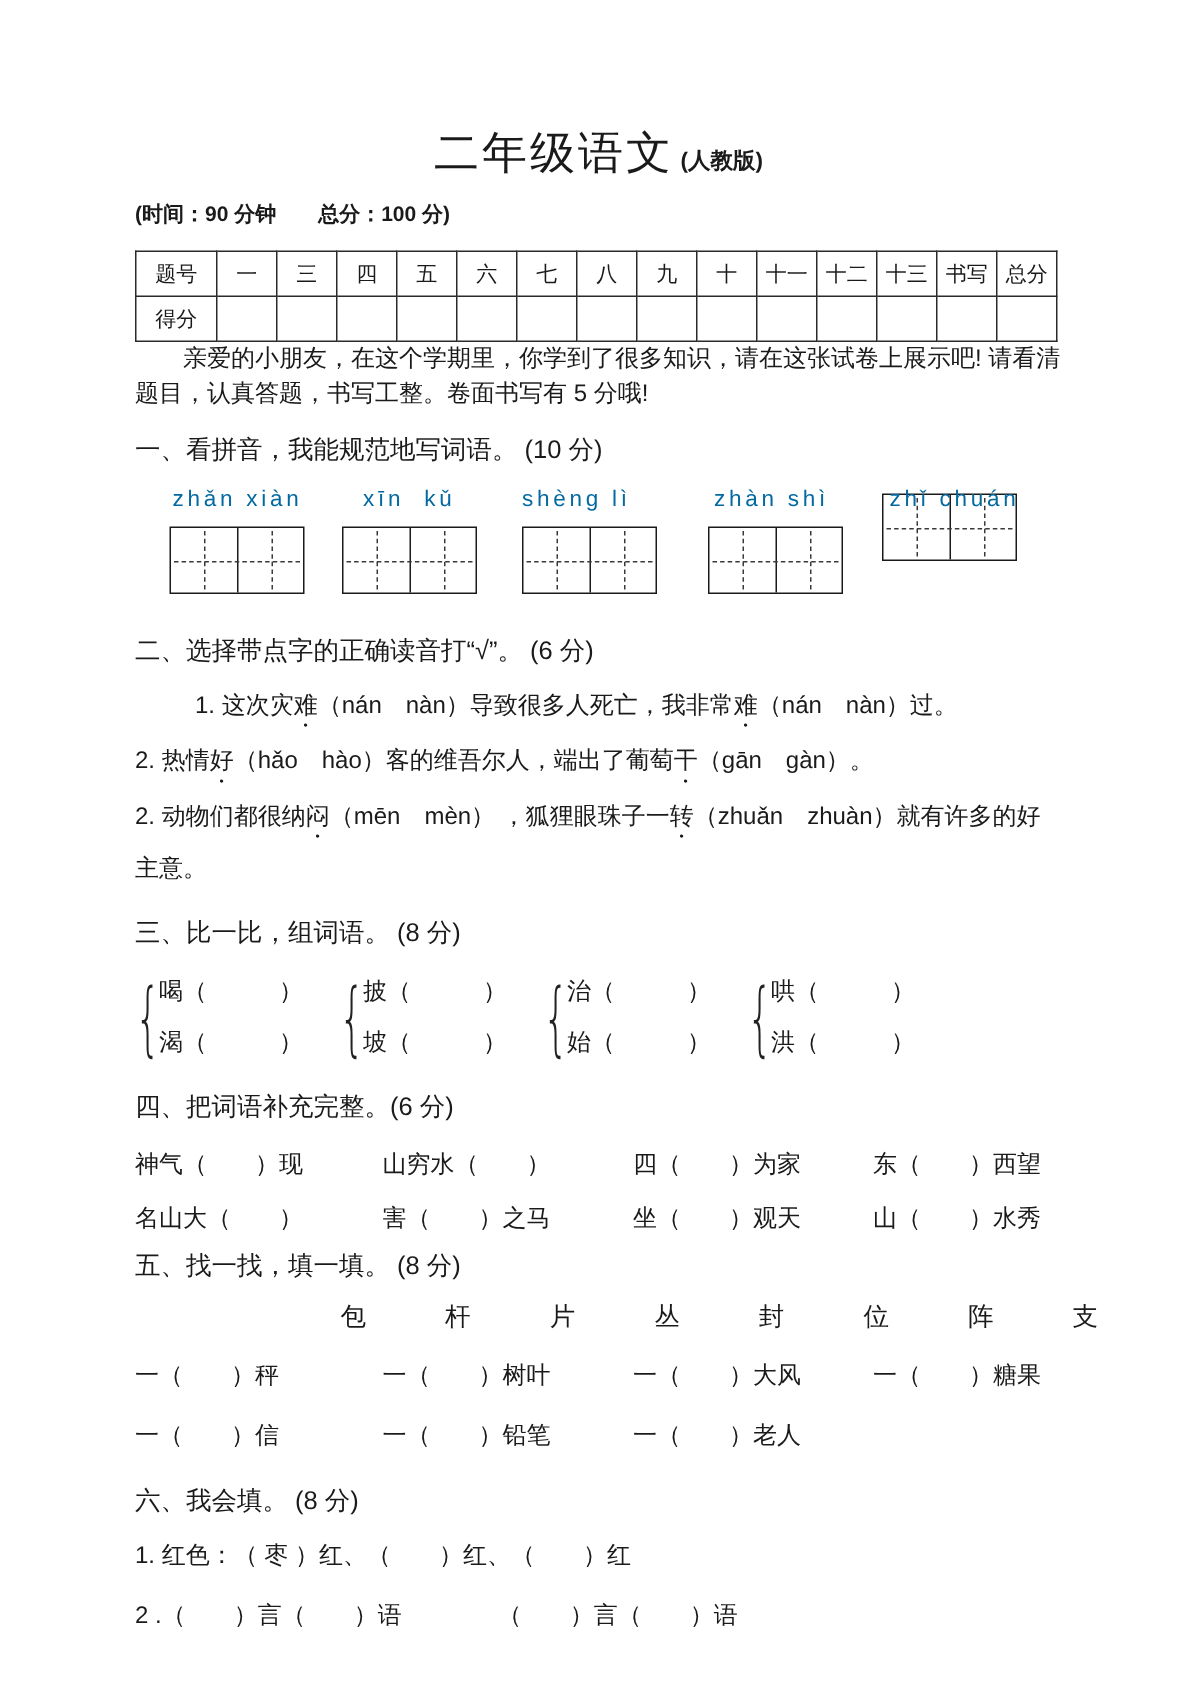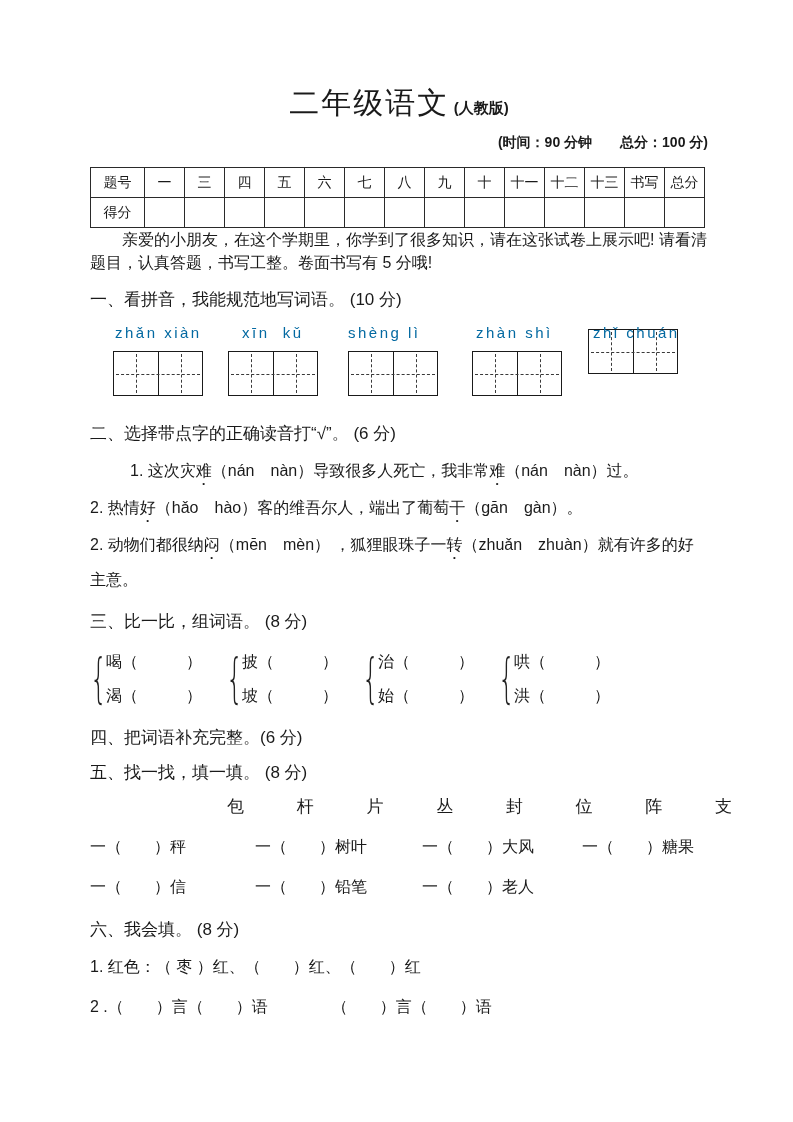--- a/index.html
+++ b/index.html
@@ -9,21 +9,21 @@
     color:#1a1a1a;
     font-family:"Liberation Sans","DejaVu Sans",sans-serif;
     overflow:hidden;
   }
   .sheet { position:relative; width:793px; height:1122px; padding:86px 85px 0 90px; }
 
   
   .title-line { text-align:center; line-height:34px; }
   .title-main { font-size:30px; font-weight:normal; letter-spacing:2px; }
   .title-edition { font-size:15px; font-weight:bold; }
-  .subtitle { text-align:right; font-size:14px; font-weight:bold; margin-top:9px; }
+  .subtitle { text-align:left; font-size:14px; font-weight:bold; margin-top:9px; }
 
   
   table.score-table { border-collapse:collapse; margin-top:15px; table-layout:fixed; }
   table.score-table td {
     border:1px solid #2a2a2a; height:30px; width:40px;
     text-align:center; vertical-align:middle; font-size:14px; padding:0;
   }
   table.score-table td.label { width:54px; }
 
   
@@ -194,22 +194,36 @@
     <div class="pair">
       <span class="brace">{</span>
       <div class="pair-rows">
         <div class="pair-row"><span>哄</span><span>（　　　）</span></div>
         <div class="pair-row"><span>洪</span><span>（　　　）</span></div>
       </div>
     </div>
   </div>
 
   <div class="q-heading" style="margin-top:14px;">四、把词语补充完整。(6 分)</div>
-
-  <div class="q-heading" style="margin-top:13px;">五、找一找，填一填。 (8 分)</div>
+  <div class="q4-rows">
+    <div class="four-col">
+      <span>神气（　　）现</span>
+      <span>山穷水（　　）</span>
+      <span>四（　　）为家</span>
+      <span>东（　　）西望</span>
+    </div>
+    <div class="four-col">
+      <span>名山大（　　）</span>
+      <span>害（　　）之马</span>
+      <span>坐（　　）观天</span>
+      <span>山（　　）水秀</span>
+    </div>
+  </div>
+
+  <div class="q-heading" style="margin-top:2px;">五、找一找，填一填。 (8 分)</div>
   <div class="bank">包 杆 片 丛 封 位 阵 支</div>
   <div class="q5-rows">
     <div class="four-col">
       <span>一（　　）秤</span>
       <span>一（　　）树叶</span>
       <span>一（　　）大风</span>
       <span>一（　　）糖果</span>
     </div>
     <div class="four-col">
       <span>一（　　）信</span>

